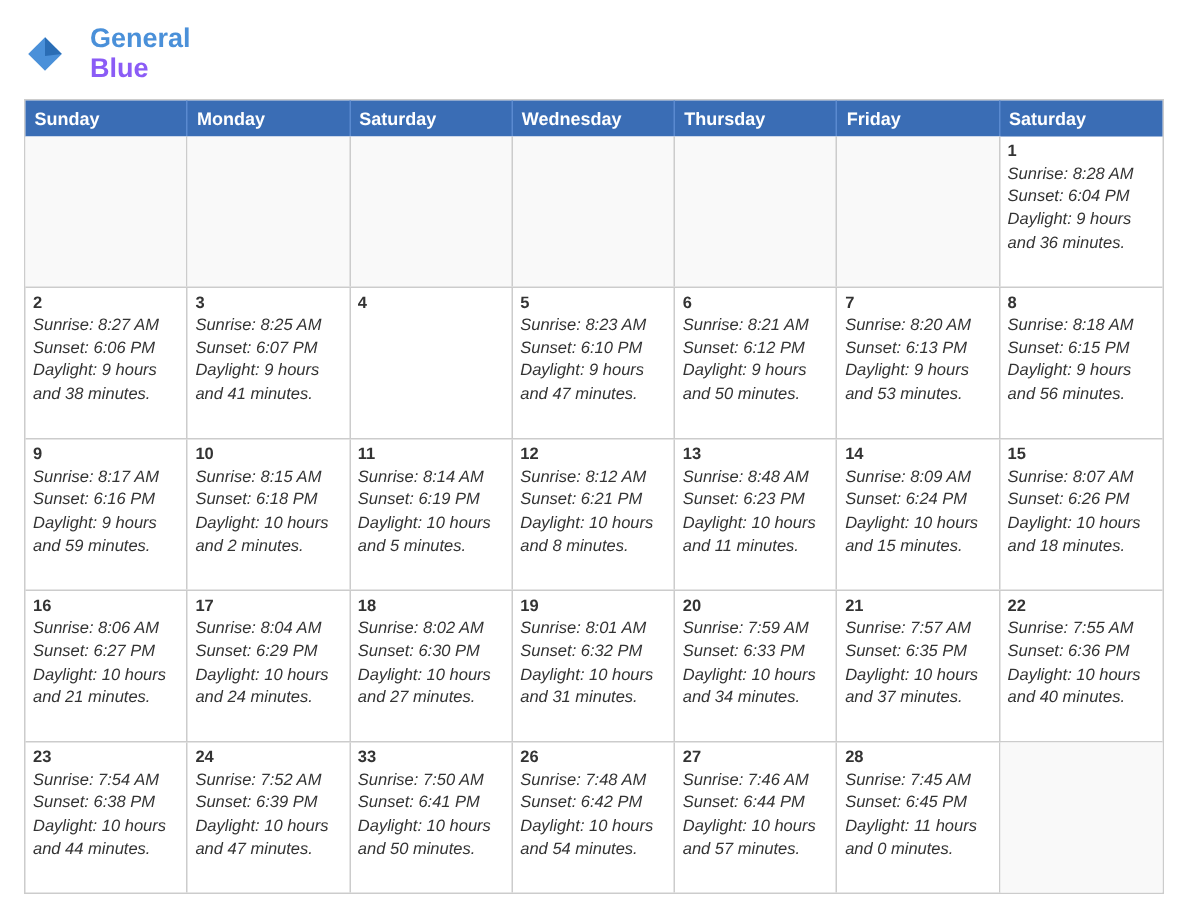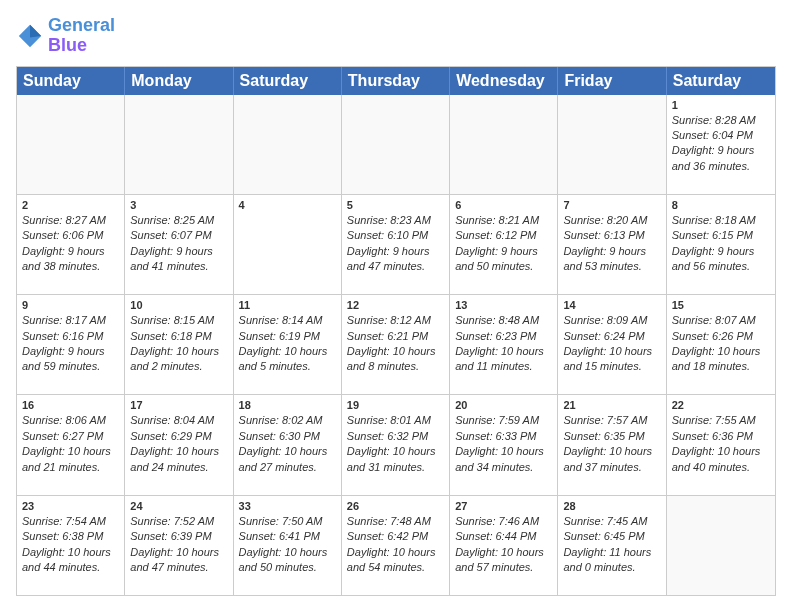--- a/index.html
+++ b/index.html
@@ -19,21 +19,21 @@
     }
     .header {
       display: flex;
       justify-content: space-between;
       align-items: flex-start;
       margin-bottom: 10px;
     }
     .logo {
       display: flex;
       align-items: center;
-      gap: 4px;
+      gap: 16px;
     }
     .logo-text {
       font-size: 18px;
       font-weight: bold;
       color: #333;
       line-height: 1.1;
     }
     .logo-text span {
       color: #4a90d9;
     }
@@ -59,21 +59,21 @@
       flex-direction: column;
       border: 1px solid #ccc;
     }
     .cal-header {
       display: grid;
       grid-template-columns: repeat(7, 1fr);
       background: #3a6db5;
     }
     .cal-header-cell {
       color: #fff;
-      font-size: 16px;
+      font-size: 12px;
       font-weight: bold;
       padding: 5px 6px;
       text-align: left;
       border-right: 1px solid #5a8ad0;
     }
     .cal-header-cell:last-child { border-right: none; }
     .cal-body {
       flex: 1;
       display: flex;
       flex-direction: column;
@@ -130,22 +130,22 @@
       <div class="month-title"></div>
       <div class="location"></div>
     </div>
   </div>
 
   <div class="calendar">
     <div class="cal-header">
     <div class="cal-header-cell">Sunday</div>
         <div class="cal-header-cell">Monday</div>
         <div class="cal-header-cell">Saturday</div>
+        <div class="cal-header-cell">Wednesday</div>
         <div class="cal-header-cell">Thursday</div>
-        <div class="cal-header-cell">Wednesday</div>
         <div class="cal-header-cell">Friday</div>
         <div class="cal-header-cell">Saturday</div>
       </div>
     <div class="cal-body">
     <div class="cal-row">
           <div class="cal-cell empty"></div>
           <div class="cal-cell empty"></div>
           <div class="cal-cell empty"></div>
           <div class="cal-cell empty"></div>
           <div class="cal-cell empty"></div>

